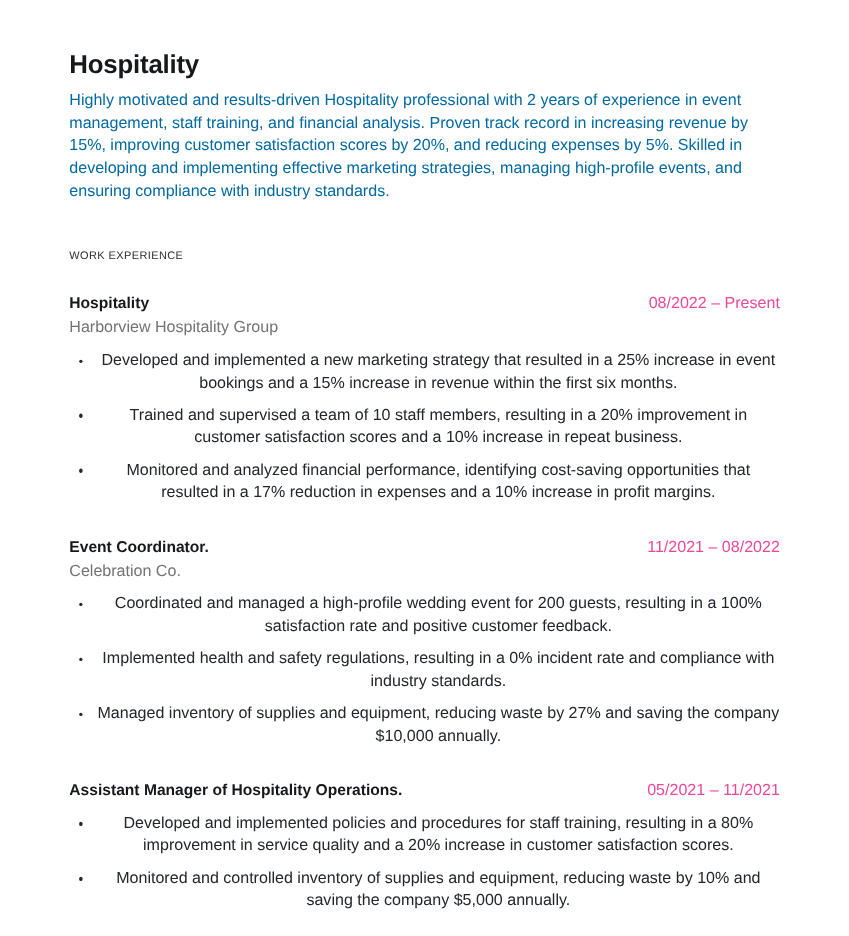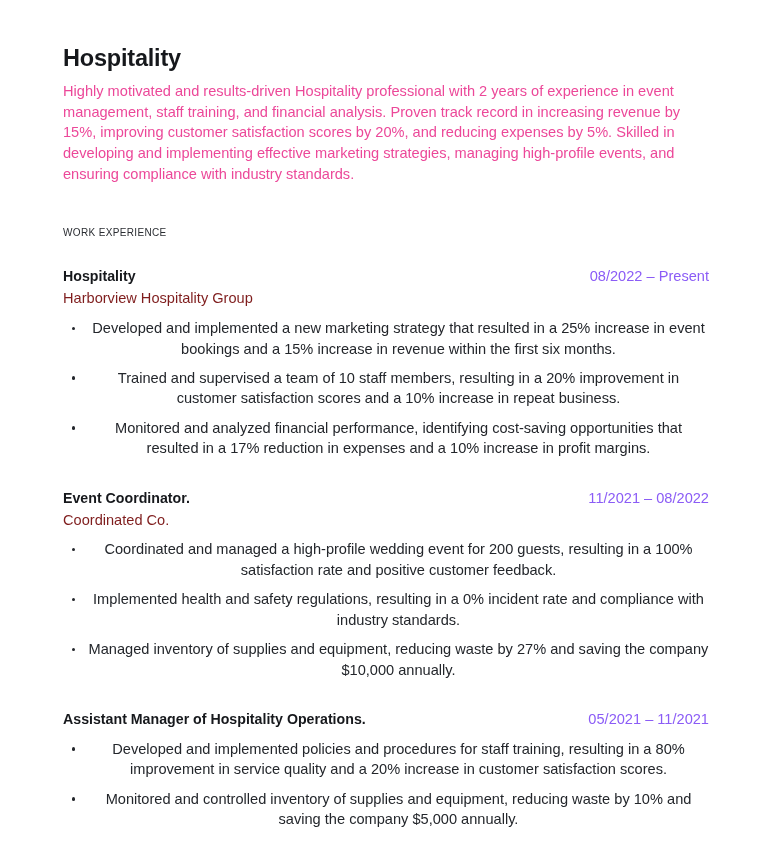--- a/index.html
+++ b/index.html
@@ -32,21 +32,21 @@
     font-weight: 700;
     letter-spacing: -0.2px;
     color: #16181c;
     margin: 0 0 9px 0;
     line-height: 1.2;
   }
 
   .summary {
     font-size: 14.6px;
     line-height: 20.6px;
-    color: #ec4899;
+    color: #0369a1;
     margin: 0;
     max-width: 648px;
   }
 
   
   .section-heading {
     font-size: 10px;
     letter-spacing: 0.35px;
     font-weight: 400;
     color: #2a2d32;
@@ -73,30 +73,30 @@
   .job-title {
     font-size: 14.2px;
     font-weight: 700;
     color: #16181c;
     line-height: 1.3;
   }
 
   .job-dates {
     font-size: 14.6px;
     font-weight: 400;
-    color: #8b5cf6;
+    color: #ec4899;
     white-space: nowrap;
     line-height: 1.3;
     text-align: right;
   }
 
   .job-company {
     font-size: 14.6px;
     font-weight: 400;
-    color: #7f1d1d;
+    color: #737373;
     margin-top: 3px;
     line-height: 1.3;
   }
 
   
   .bullets {
     list-style: none;
     margin: 10px 0 0 0;
     padding: 0;
     text-align: center;
@@ -149,21 +149,21 @@
         <li class="bullet">Trained and supervised a team of 10 staff members, resulting in a 20% improvement in customer satisfaction scores and a 10% increase in repeat business.</li>
         <li class="bullet">Monitored and analyzed financial performance, identifying cost-saving opportunities that resulted in a 17% reduction in expenses and a 10% increase in profit margins.</li>
       </ul>
     </div>
 
     <div class="job">
       <div class="job-head">
         <span class="job-title">Event Coordinator.</span>
         <span class="job-dates">11/2021 – 08/2022</span>
       </div>
-      <div class="job-company">Coordinated Co.</div>
+      <div class="job-company">Celebration Co.</div>
       <ul class="bullets">
         <li class="bullet">Coordinated and managed a high-profile wedding event for 200 guests, resulting in a 100% satisfaction rate and positive customer feedback.</li>
         <li class="bullet">Implemented health and safety regulations, resulting in a 0% incident rate and compliance with industry standards.</li>
         <li class="bullet">Managed inventory of supplies and equipment, reducing waste by 27% and saving the company $10,000 annually.</li>
       </ul>
     </div>
 
     <div class="job">
       <div class="job-head">
         <span class="job-title">Assistant Manager of Hospitality Operations.</span>

